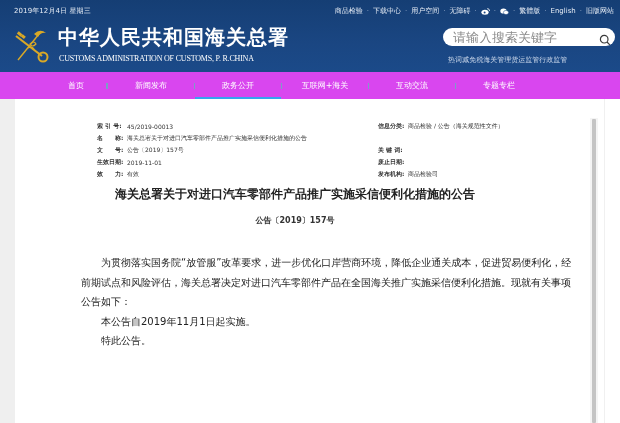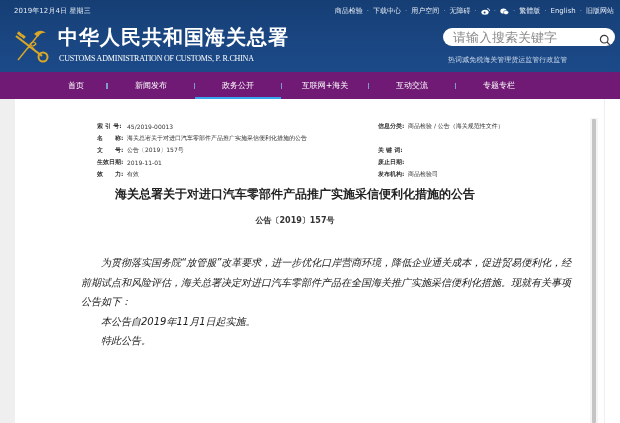--- a/index.html
+++ b/index.html
@@ -21,21 +21,21 @@
   .title-cn { position: absolute; left: 58px; top: 24px; font-family: "DejaVu Serif", "Liberation Serif", serif; font-size: 20px; font-weight: bold; color: #ffffff; letter-spacing: 1px; }
   .title-en { position: absolute; left: 59px; top: 54px; font-family: "Liberation Serif", "DejaVu Serif", serif; font-size: 8px; color: #ffffff; letter-spacing: -0.2px; }
   .search { position: absolute; left: 443px; top: 28px; width: 172px; height: 18px; background: #fff; border-radius: 9px; }
   .search input { position: absolute; left: 10px; top: 3px; width: 140px; height: 12px; border: none; outline: none; font-size: 13px; color: #555; background: transparent; font-family: "DejaVu Sans", sans-serif; }
   .search input::placeholder { color: #8a8a8a; }
   .search .sicon { position: absolute; right: 4px; top: 3px; width: 12px; height: 12px; }
   .hotwords { position: absolute; left: 448px; top: 55px; font-size: 7px; color: #c7d4e8; display: flex; gap: 0; }
   .hotwords .hw-label { margin-right: -2px; }
 
   
-  .nav { position: absolute; left: 0; top: 72px; width: 620px; height: 27px; background: #701a75; display: flex; align-items: center; }
+  .nav { position: absolute; left: 0; top: 72px; width: 620px; height: 27px; background: #d946ef; display: flex; align-items: center; }
   .nav-item { position: relative; height: 27px; display: flex; align-items: center; justify-content: center; font-size: 8px; color: #fff; }
   .nav-item.active::after { content: ""; position: absolute; left: 0; right: 0; bottom: 0; height: 2px; background: #37a6ee; }
   .nav-sep { width: 1px; height: 6px; background: #7e9dc6; }
 
   
   .leftgray { position: absolute; left: 0; top: 99px; width: 15px; height: 324px; background: #efefef; }
   .rightedge { position: absolute; left: 604px; top: 99px; width: 16px; height: 324px; background: #ffffff; border-left: 1px solid #f0f0f0; }
   .scrollbar { position: absolute; left: 592px; top: 119px; width: 4px; height: 304px; background: #c4c4c4; border-radius: 1px; }
   .scroll-track { position: absolute; left: 590px; top: 118px; width: 8px; height: 305px; background: #f4f4f4; }
 
@@ -43,21 +43,21 @@
   .meta .row { display: flex; height: 12px; align-items: center; }
   .meta .lbl { font-weight: bold; width: 30px; white-space: nowrap; }
   .meta-left { left: 97px; top: 120px; }
   .meta-right { left: 378px; top: 120px; }
   .meta-right .lbl { width: 30px; }
 
   .doc-title { position: absolute; left: 0; width: 620px; top: 186px; text-align: center; font-size: 12px; font-weight: bold; color: #222; padding-right: 30px; }
   .doc-no { position: absolute; left: 0; width: 620px; top: 215px; text-align: center; font-size: 8px; font-weight: bold; color: #333; padding-right: 30px; }
 
   .body-text { position: absolute; left: 81px; top: 253px; width: 492px; font-size: 10px; line-height: 19.5px; color: #222; }
-  .body-text p { text-indent: 0; font-style: italic; }
+  .body-text p { text-indent: 0; }
   .body-text .indent { padding-left: 20px; }
   .body-text .first { text-indent: 20px; }
 </style>
 </head>
 <body>
 
 <div class="header">
   <div class="date">2019年12月4日 星期三</div>
 
   <div class="toplinks">

